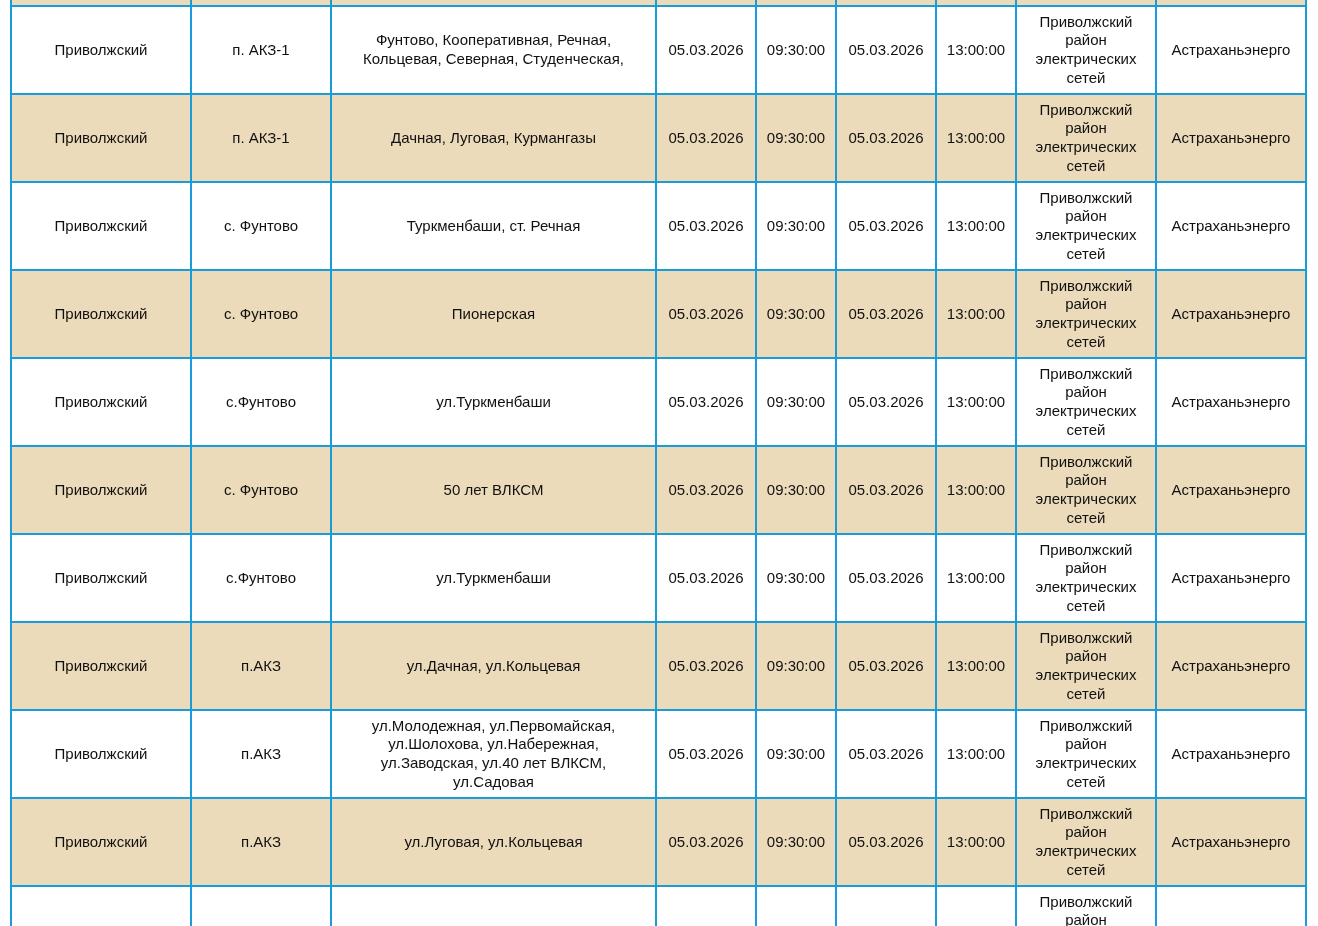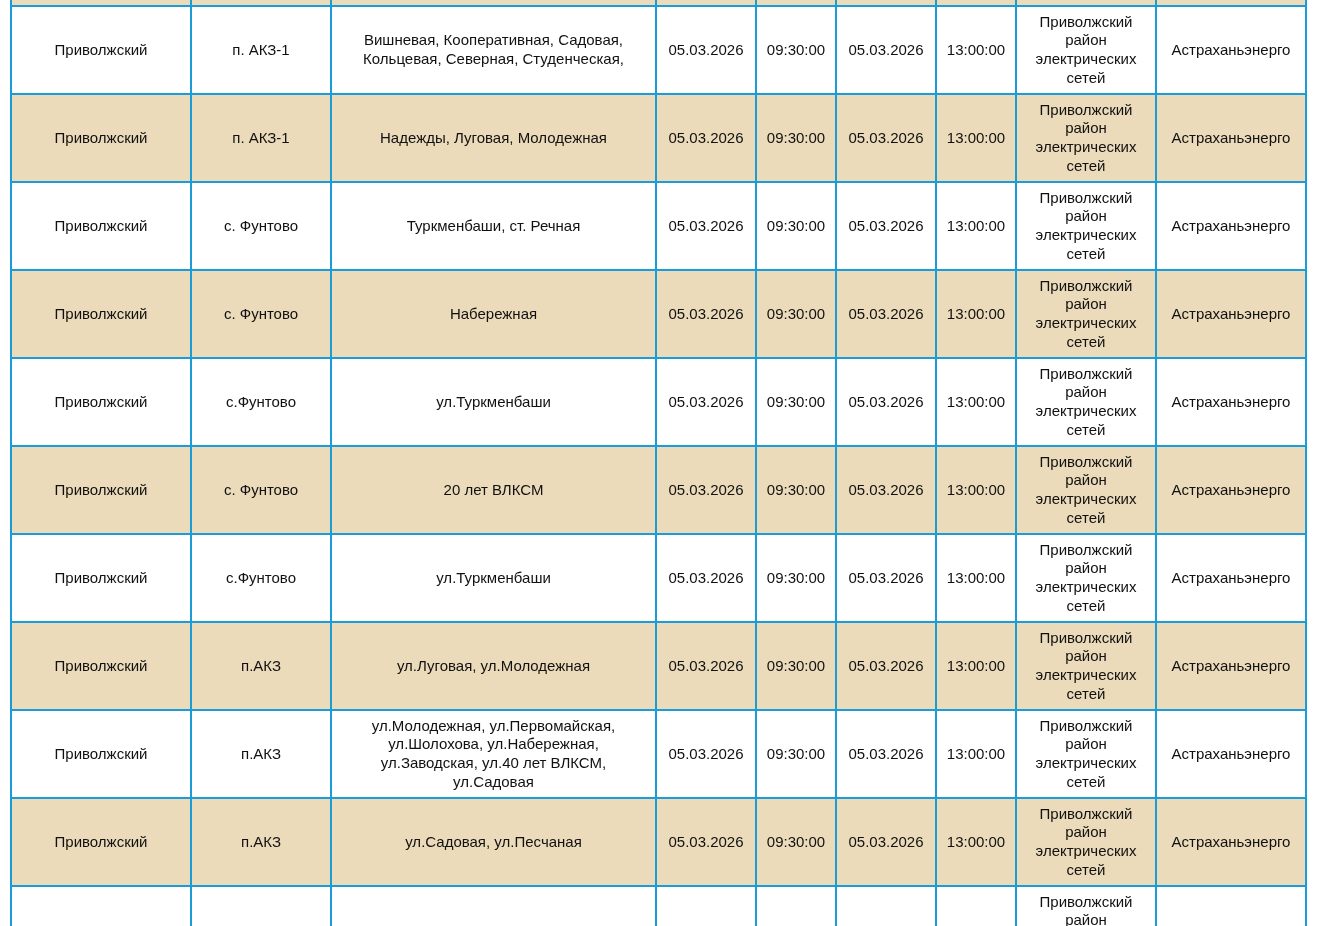--- a/index.html
+++ b/index.html
@@ -62,32 +62,32 @@
           <td></td>
           <td></td>
           <td></td>
           <td></td>
           <td></td>
           <td></td>
         </tr>
         <tr>
           <td>Приволжский</td>
           <td>п. АКЗ-1</td>
-          <td>Вишневая, Кооперативная, Садовая, Кольцевая, Северная, Студенческая,</td>
+          <td>Фунтово, Кооперативная, Речная, Кольцевая, Северная, Студенческая,</td>
           <td>05.03.2026</td>
           <td>09:30:00</td>
           <td>05.03.2026</td>
           <td>13:00:00</td>
           <td>Приволжский район электрических сетей</td>
           <td>Астраханьэнерго</td>
         </tr>
         <tr class="alt">
           <td>Приволжский</td>
           <td>п. АКЗ-1</td>
-          <td>Надежды, Луговая, Молодежная</td>
+          <td>Дачная, Луговая, Курмангазы</td>
           <td>05.03.2026</td>
           <td>09:30:00</td>
           <td>05.03.2026</td>
           <td>13:00:00</td>
           <td>Приволжский район электрических сетей</td>
           <td>Астраханьэнерго</td>
         </tr>
         <tr>
           <td>Приволжский</td>
           <td>с. Фунтово</td>
@@ -95,21 +95,21 @@
           <td>05.03.2026</td>
           <td>09:30:00</td>
           <td>05.03.2026</td>
           <td>13:00:00</td>
           <td>Приволжский район электрических сетей</td>
           <td>Астраханьэнерго</td>
         </tr>
         <tr class="alt">
           <td>Приволжский</td>
           <td>с. Фунтово</td>
-          <td>Набережная</td>
+          <td>Пионерская</td>
           <td>05.03.2026</td>
           <td>09:30:00</td>
           <td>05.03.2026</td>
           <td>13:00:00</td>
           <td>Приволжский район электрических сетей</td>
           <td>Астраханьэнерго</td>
         </tr>
         <tr>
           <td>Приволжский</td>
           <td>с.Фунтово</td>
@@ -117,21 +117,21 @@
           <td>05.03.2026</td>
           <td>09:30:00</td>
           <td>05.03.2026</td>
           <td>13:00:00</td>
           <td>Приволжский район электрических сетей</td>
           <td>Астраханьэнерго</td>
         </tr>
         <tr class="alt">
           <td>Приволжский</td>
           <td>с. Фунтово</td>
-          <td>20 лет ВЛКСМ</td>
+          <td>50 лет ВЛКСМ</td>
           <td>05.03.2026</td>
           <td>09:30:00</td>
           <td>05.03.2026</td>
           <td>13:00:00</td>
           <td>Приволжский район электрических сетей</td>
           <td>Астраханьэнерго</td>
         </tr>
         <tr>
           <td>Приволжский</td>
           <td>с.Фунтово</td>
@@ -139,21 +139,21 @@
           <td>05.03.2026</td>
           <td>09:30:00</td>
           <td>05.03.2026</td>
           <td>13:00:00</td>
           <td>Приволжский район электрических сетей</td>
           <td>Астраханьэнерго</td>
         </tr>
         <tr class="alt">
           <td>Приволжский</td>
           <td>п.АКЗ</td>
-          <td>ул.Луговая, ул.Молодежная</td>
+          <td>ул.Дачная, ул.Кольцевая</td>
           <td>05.03.2026</td>
           <td>09:30:00</td>
           <td>05.03.2026</td>
           <td>13:00:00</td>
           <td>Приволжский район электрических сетей</td>
           <td>Астраханьэнерго</td>
         </tr>
         <tr>
           <td>Приволжский</td>
           <td>п.АКЗ</td>
@@ -161,21 +161,21 @@
           <td>05.03.2026</td>
           <td>09:30:00</td>
           <td>05.03.2026</td>
           <td>13:00:00</td>
           <td>Приволжский район электрических сетей</td>
           <td>Астраханьэнерго</td>
         </tr>
         <tr class="alt">
           <td>Приволжский</td>
           <td>п.АКЗ</td>
-          <td>ул.Садовая, ул.Песчаная</td>
+          <td>ул.Луговая, ул.Кольцевая</td>
           <td>05.03.2026</td>
           <td>09:30:00</td>
           <td>05.03.2026</td>
           <td>13:00:00</td>
           <td>Приволжский район электрических сетей</td>
           <td>Астраханьэнерго</td>
         </tr>
         <tr>
           <td></td>
           <td></td>

